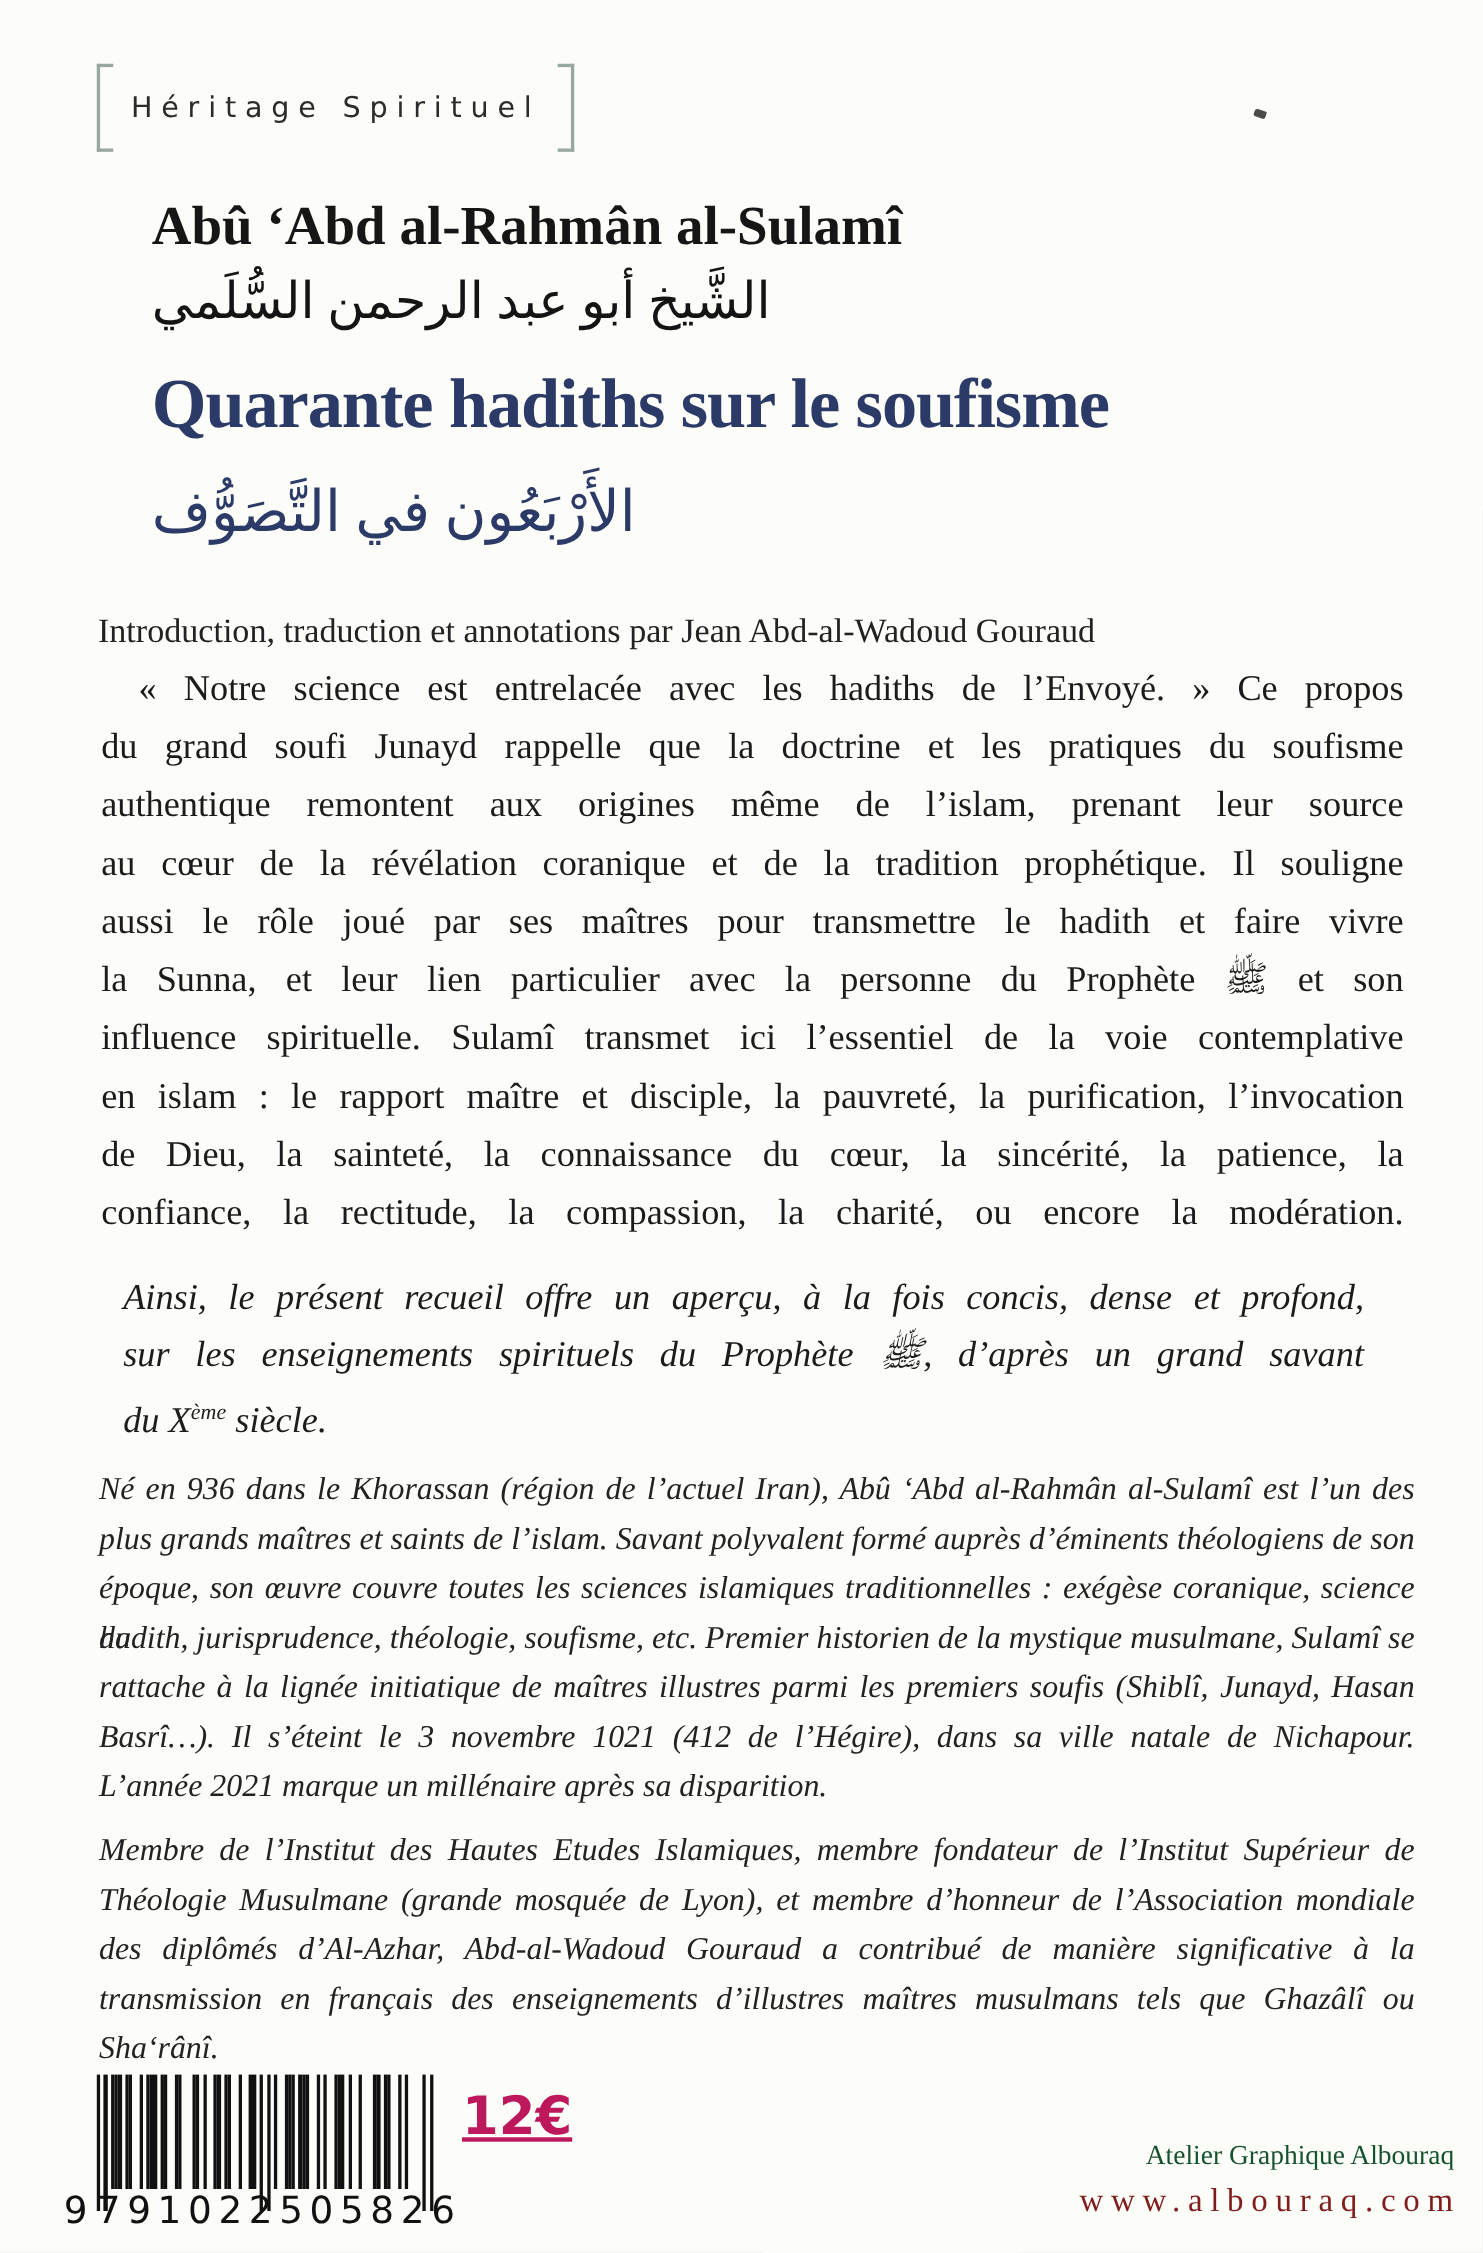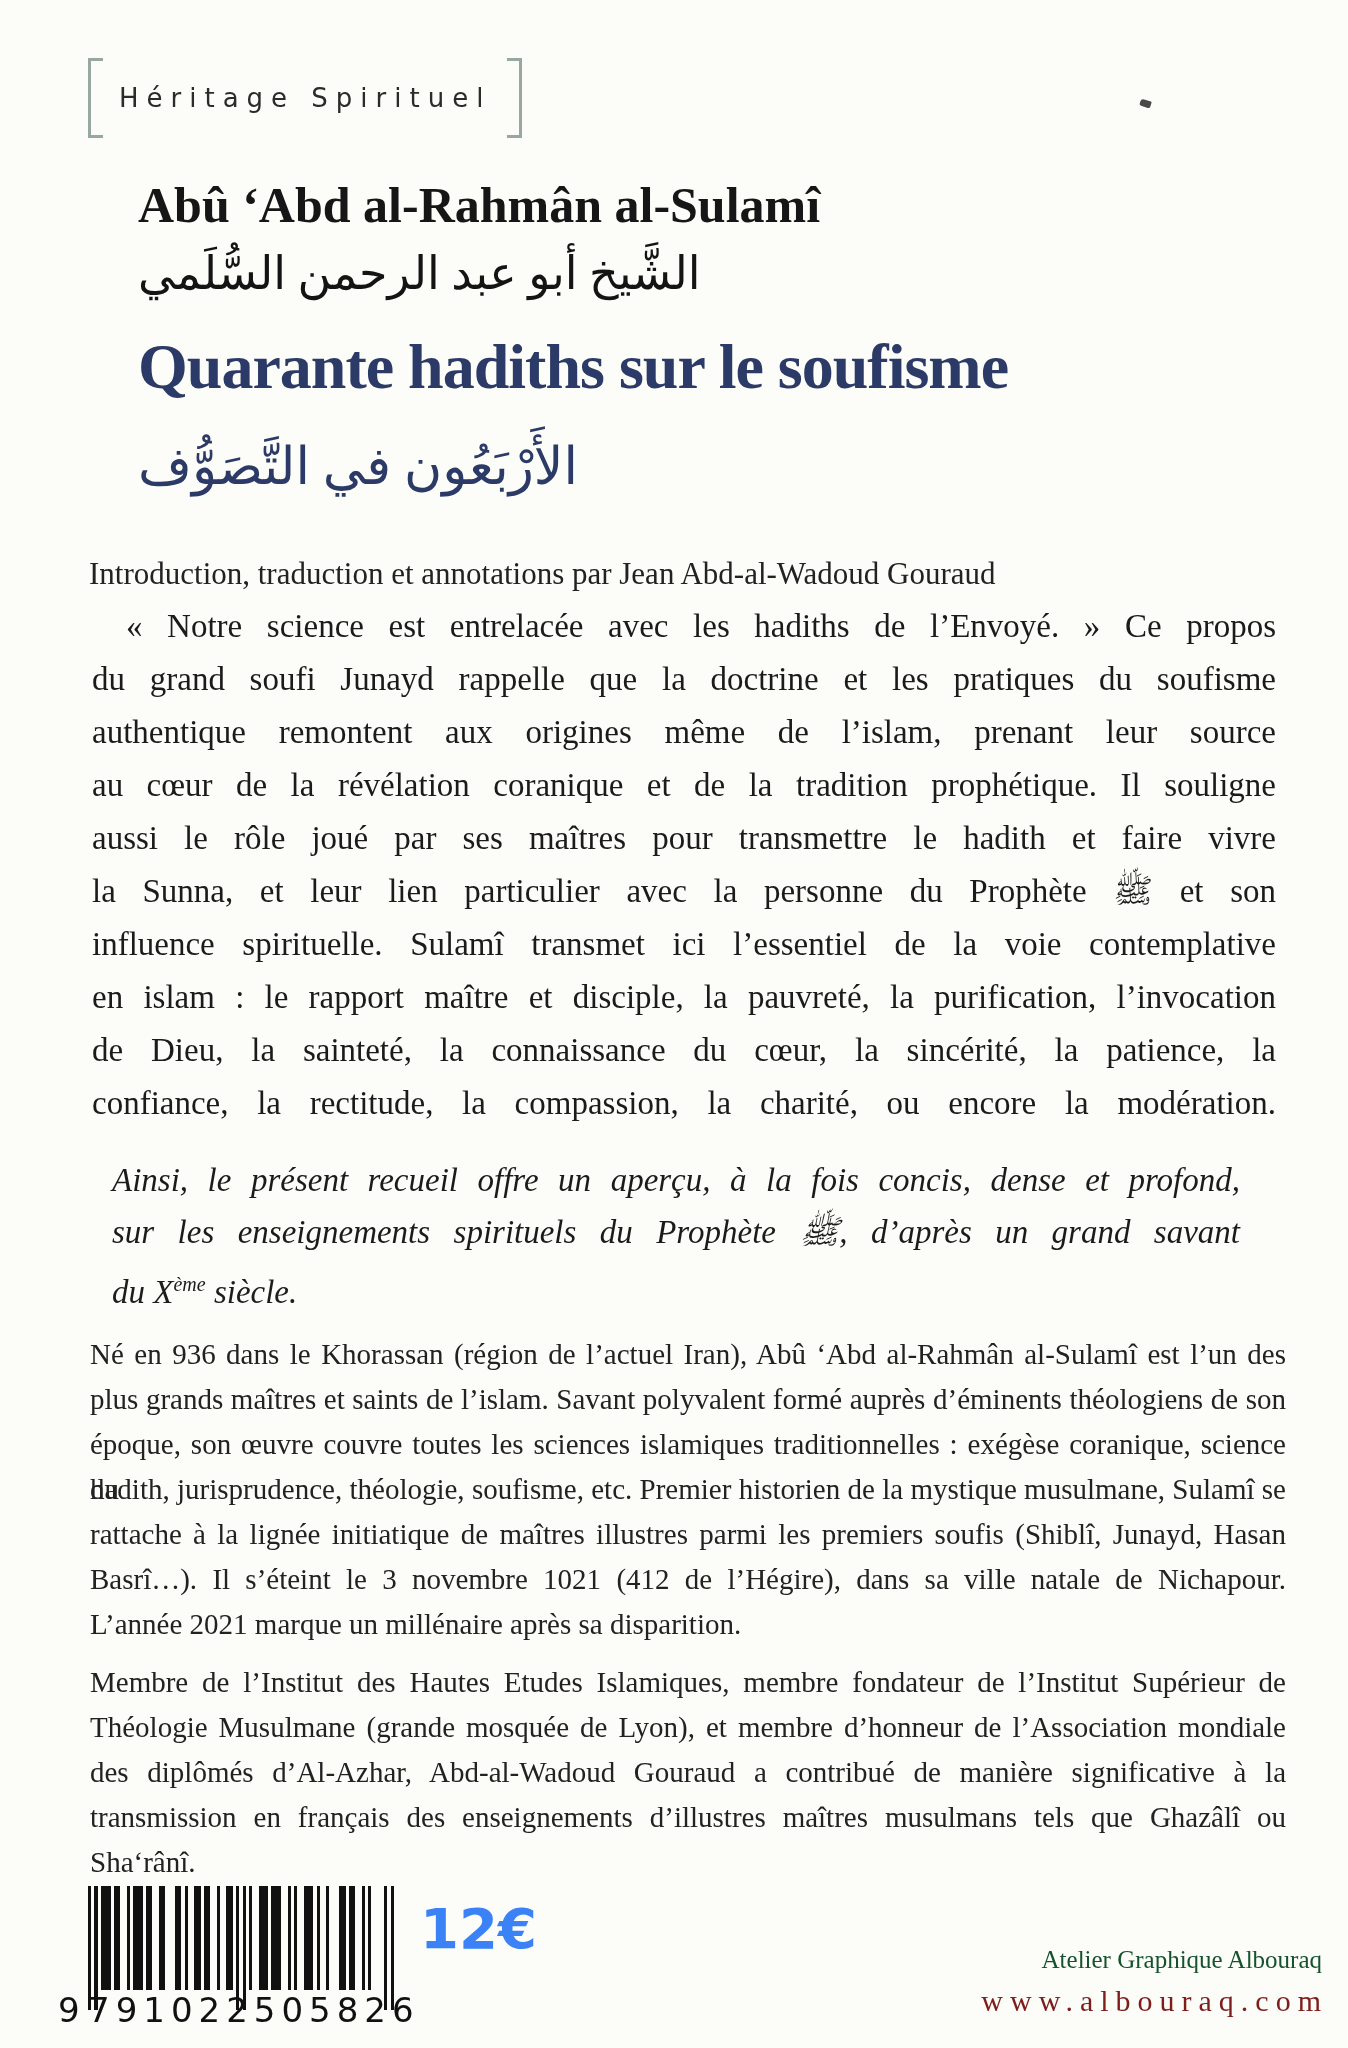--- a/index.html
+++ b/index.html
@@ -27,35 +27,35 @@
   .para{position:absolute;}
   .para1{left:92px;top:600px;width:1184px;}
   .jline{font-size:33px;line-height:53px;height:53px;text-align:justify;text-align-last:justify;white-space:normal;color:#1b1b1b;}
   .para1 .jline:first-child{text-indent:34px;}
   
   .highlight{left:112px;top:1154px;width:1128px;font-style:italic;}
   .highlight .jline{line-height:52px;height:52px;}
   .highlight .last{font-size:33px;line-height:52px;text-align:left;}
   .highlight sup{font-size:20px;}
   
-  .bio{}
+  .bio{font-style:italic;}
   .bio .jline{font-size:29px;line-height:45px;height:45px;color:#222;}
   .bio .jline:last-child{text-align-last:left;}
   .bio1{left:90px;top:1332px;width:1196px;}
   .bio2{left:90px;top:1660px;width:1196px;}
   
   .barcode{position:absolute;left:58px;top:1886px;width:340px;}
   .bars{display:flex;align-items:flex-start;margin-left:30px;}
   .module{flex:none;width:3.22px;height:104px;}
   .module.on{background:#111;}
   .module.tall{height:124px;}
   .digits{display:flex;width:336px;margin-top:-20px;font-family:"DejaVu Sans","Liberation Sans",sans-serif;font-size:34px;color:#111;}
   .digit-first{width:30px;flex:none;}
   .digit-group{flex:1;letter-spacing:6px;}
-  .price{position:absolute;left:420px;top:1896px;font-family:"DejaVu Sans","Liberation Sans",sans-serif;font-size:56px;font-weight:bold;color:#3b82f6;}
+  .price{position:absolute;left:420px;top:1896px;font-family:"DejaVu Sans","Liberation Sans",sans-serif;font-size:48px;font-weight:bold;color:#be185d;text-decoration:underline;}
   
   .studio{position:absolute;right:26px;top:1946px;font-size:25px;color:#14532d;}
   .website{position:absolute;right:20px;top:1984px;font-size:30px;letter-spacing:7px;color:#7f1d1d;}
   
   .artifact{position:absolute;left:1140px;top:100px;width:11px;height:7px;background:#2a2a2a;border-radius:3px 1px 2px 2px;transform:rotate(18deg);opacity:.85;}
 </style>
 </head>
 <body>
 
 <div class="page">

